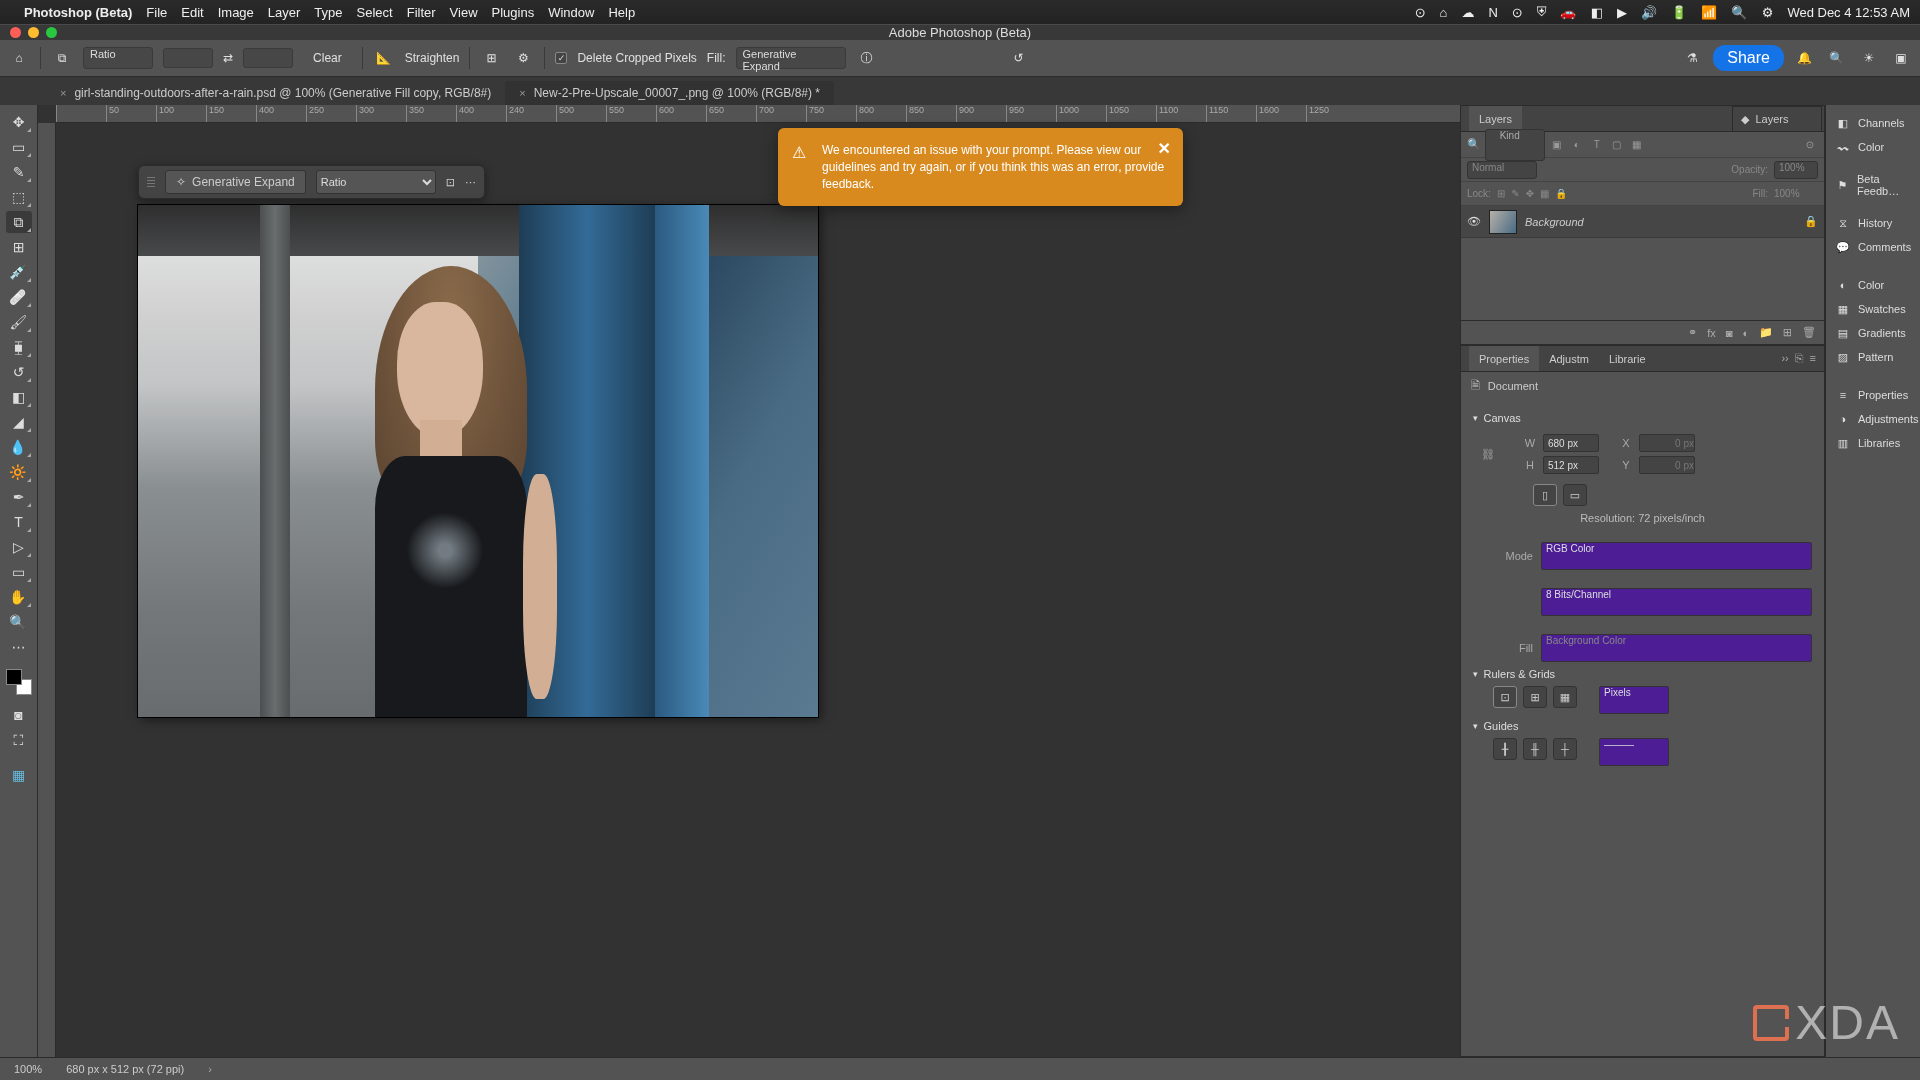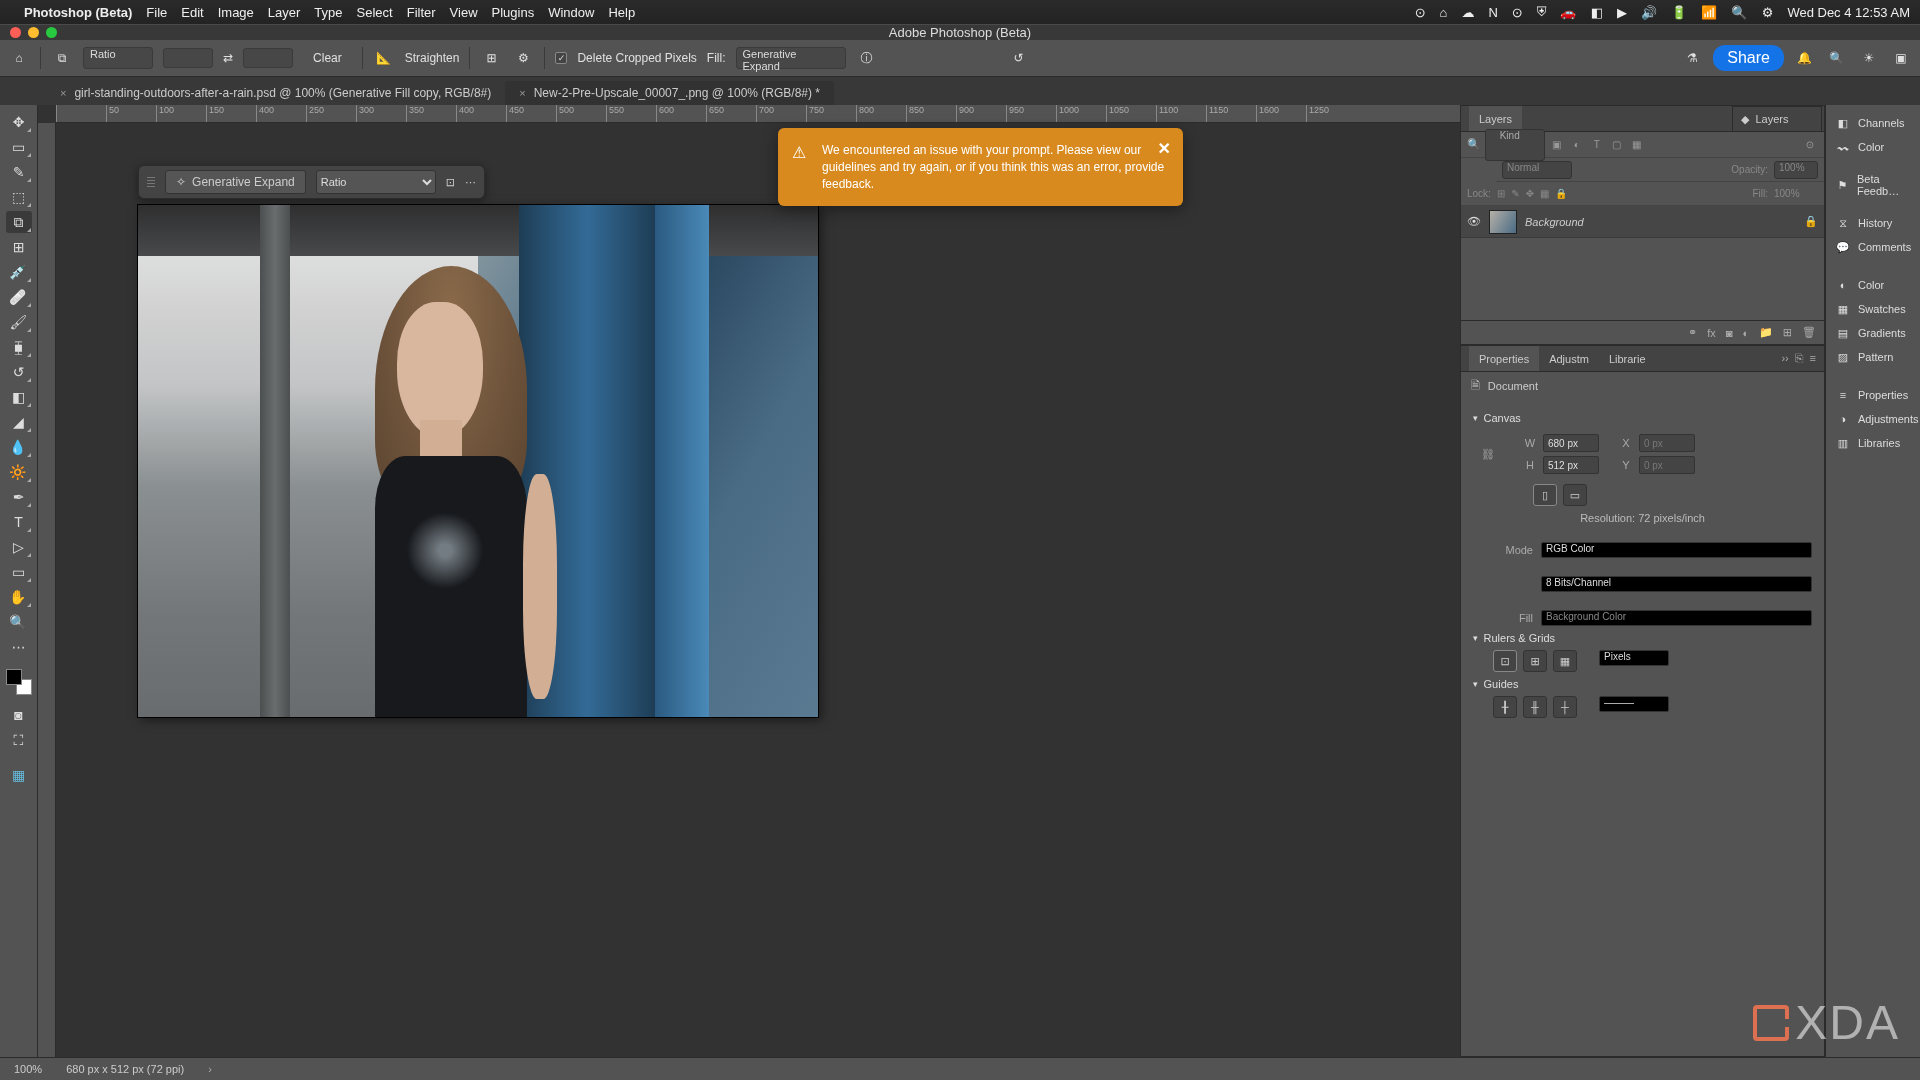--- a/index.html
+++ b/index.html
@@ -91,44 +91,44 @@
 .panel .tabhdr { height: 26px; display: flex; align-items: center; padding: 0 8px; background: #434343; border-bottom: 1px solid #2b2b2b; }
 .panel .tabhdr .ptab { padding: 0 10px; height: 100%; display: flex; align-items: center; font-size: 11px; color: #ccc; }
 .panel .tabhdr .ptab.active { background: #535353; }
 .panel .tabhdr .ricons { margin-left: auto; display: flex; gap: 6px; color: #aaa; font-size: 11px; }
 
 
 .layerspanel { height: 240px; display: flex; flex-direction: column; }
 .layerspanel .filterrow { height: 26px; display: flex; align-items: center; padding: 0 6px; gap: 4px; border-bottom: 1px solid #444; }
 .layerspanel .filterrow .kindsel { background: #444; border: 1px solid #333; height: 32px; width: 60px; border-radius: 3px; font-size: 10px; color: #aaa; padding-left: 14px; }
 .layerspanel .filterrow .fi { width: 16px; height: 16px; display: flex; align-items: center; justify-content: center; color: #999; font-size: 10px; }
-.layerspanel .blendrow { height: 24px; display: flex; align-items: center; padding: 0 6px; gap: 6px; border-bottom: 1px solid #444; color: #888; font-size: 10px; margin-left: 35px; }
+.layerspanel .blendrow { height: 24px; display: flex; align-items: center; padding: 0 6px; gap: 6px; border-bottom: 1px solid #444; color: #888; font-size: 10px; }
 .layerspanel .blendrow .bsel { background: #444; border: 1px solid #333; height: 18px; width: 70px; border-radius: 3px; color: #888; font-size: 10px; padding-left: 4px; }
 .layerspanel .lockrow { height: 24px; display: flex; align-items: center; padding: 0 6px; gap: 6px; border-bottom: 1px solid #444; color: #888; font-size: 10px; }
 .layerspanel .layerlist { flex: 1; background: #535353; overflow: auto; }
 .layerspanel .layer { height: 32px; display: flex; align-items: center; padding: 0 6px; gap: 8px; background: #464646; border-bottom: 1px solid #3a3a3a; }
 .layerspanel .layer .eye { width: 14px; color: #ddd; }
 .layerspanel .layer .thumb { width: 28px; height: 24px; background: linear-gradient(120deg,#b5b0a8,#4a6b84); border: 1px solid #222; }
 .layerspanel .layer .lname { flex: 1; font-size: 11px; font-style: italic; }
 .layerspanel .layer .lock { color: #aaa; font-size: 11px; }
 .layerspanel .footer { height: 24px; border-top: 1px solid #2b2b2b; display: flex; align-items: center; justify-content: flex-end; gap: 10px; padding: 0 8px; color: #aaa; font-size: 11px; }
 
 
 .proppanel { flex: 1; display: flex; flex-direction: column; font-size: 11px; }
 .proppanel .docrow { height: 28px; display: flex; align-items: center; padding: 0 10px; gap: 8px; color: #ccc; }
 .proppanel .section { padding: 6px 12px; }
 .proppanel .sechdr { display: flex; align-items: center; gap: 6px; font-size: 11px; color: #ddd; margin: 6px 0; }
 .proppanel .sechdr .chev { font-size: 9px; }
 .proppanel .dimrow { display: flex; align-items: center; gap: 6px; margin: 4px 0 4px 20px; }
 .proppanel .dimrow .lab { width: 14px; color: #aaa; text-align: center; }
 .proppanel .dimrow input { width: 56px; background: #444; border: 1px solid #333; color: #ddd; height: 18px; font-size: 10px; padding-left: 4px; border-radius: 2px; }
-.proppanel .dimrow input.dis { color: #777; }
+.proppanel .dimrow input.dis { color: #777; text-align: right; }
 .proppanel .orow { display: flex; align-items: center; gap: 8px; margin: 18px 0 4px 20px; }
 .proppanel .orow .olab { width: 40px; color: #aaa; text-align: right; }
-.proppanel .osel { flex: 1; background: #000000; border: 1px solid #333; color: #ddd; height: 16px; font-size: 10px; border-radius: 2px; padding-left: 4px; }
+.proppanel .osel { flex: 1; background: #4c1d95; border: 1px solid #333; color: #ddd; height: 28px; font-size: 10px; border-radius: 2px; padding-left: 4px; }
 .proppanel .line { display: flex; gap: 6px; margin: 6px 0 6px 20px; }
 .proppanel .gridicon { width: 24px; height: 22px; border: 1px solid #333; background: #444; border-radius: 3px; display: flex; align-items: center; justify-content: center; font-size: 11px; color: #ccc; }
 .proppanel .gridicon.active { border-color: #888; }
 
 .statusbar { height: 23px; background: #535353; display: flex; align-items: center; padding: 0 14px; gap: 24px; font-size: 11px; color: #ccc; border-top: 1px solid #2b2b2b; }
 .statusbar .chev { color: #aaa; }
 
 .watermark { position: absolute; right: 20px; bottom: 30px; font-size: 48px; font-weight: 300; color: rgba(255,255,255,.55); letter-spacing: 2px; display: flex; align-items: center; gap: 6px; }
 .watermark .sq { width: 36px; height: 36px; border: 4px solid rgba(255,120,80,.8); border-radius: 4px; position: relative; }
 .watermark .sq::after { content:""; position:absolute; right:-4px; top:10px; bottom:10px; width:4px; background:#535353; }
@@ -256,21 +256,21 @@
     <div class="ruler-h" id="rulerh">
         <div class="tick"></div>
         <div class="tick">50</div>
         <div class="tick">100</div>
         <div class="tick">150</div>
         <div class="tick">400</div>
         <div class="tick">250</div>
         <div class="tick">300</div>
         <div class="tick">350</div>
         <div class="tick">400</div>
-        <div class="tick">450</div>
+        <div class="tick">240</div>
         <div class="tick">500</div>
         <div class="tick">550</div>
         <div class="tick">600</div>
         <div class="tick">650</div>
         <div class="tick">700</div>
         <div class="tick">750</div>
         <div class="tick">800</div>
         <div class="tick">850</div>
         <div class="tick">900</div>
         <div class="tick">950</div>

